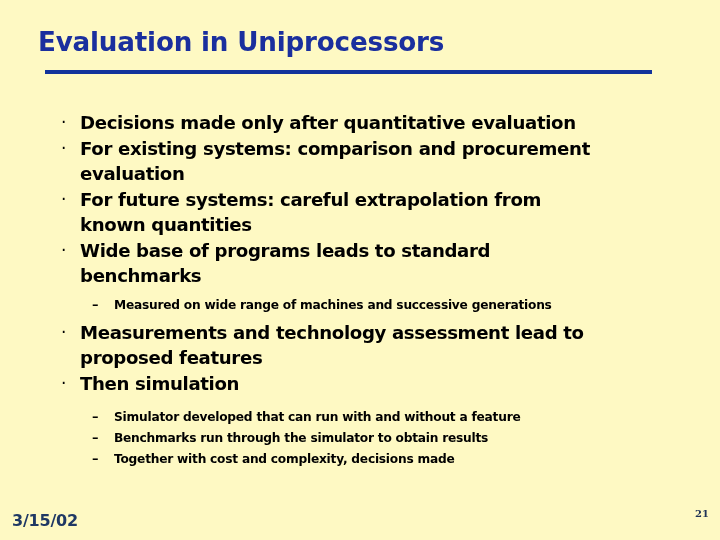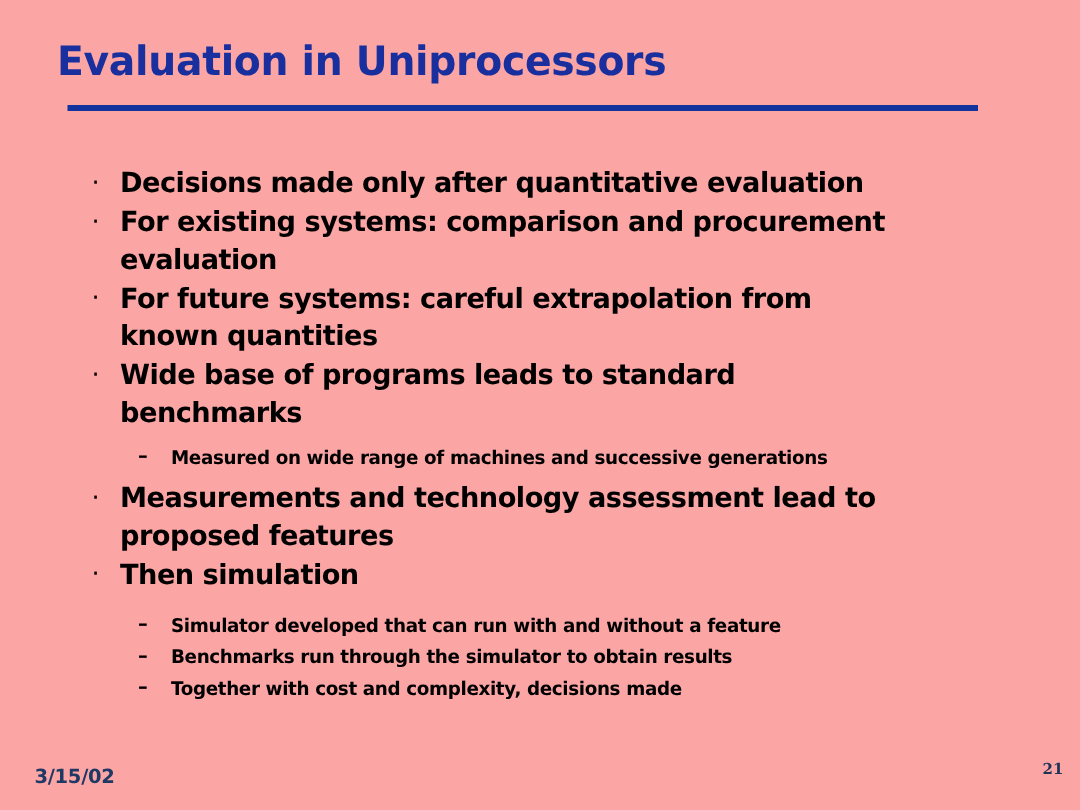--- a/index.html
+++ b/index.html
@@ -13,21 +13,21 @@
     font-family: "DejaVu Sans", sans-serif;
     overflow: hidden;
     position: relative;
   }
 
   .slide {
     position: absolute;
     left: 0; top: 0;
     width: 720px;
     height: 540px;
-    background: #fca5a5;
+    background: #fef9c3;
   }
 
   
   .title-block {
     position: absolute;
     left: 38px;
     top: 27px;
     width: 640px;
   }
   .slide-title {
@@ -116,24 +116,24 @@
     transform: scaleX(0.97);
     transform-origin: left top;
   }
 
   .gap-sm { height: 5px; }
   .gap-md { height: 9px; }
 
   
   .footer-date {
     position: absolute;
-    left: 23px;
+    left: 12px;
     top: 511px;
     font-family: "DejaVu Sans", sans-serif;
-    font-size: 13px;
+    font-size: 16px;
     font-weight: 700;
     color: #1f3864;
     letter-spacing: -0.2px;
   }
   .footer-pagenum {
     position: absolute;
     right: 11px;
     top: 508px;
     font-family: "DejaVu Serif", serif;
     font-size: 10px;

